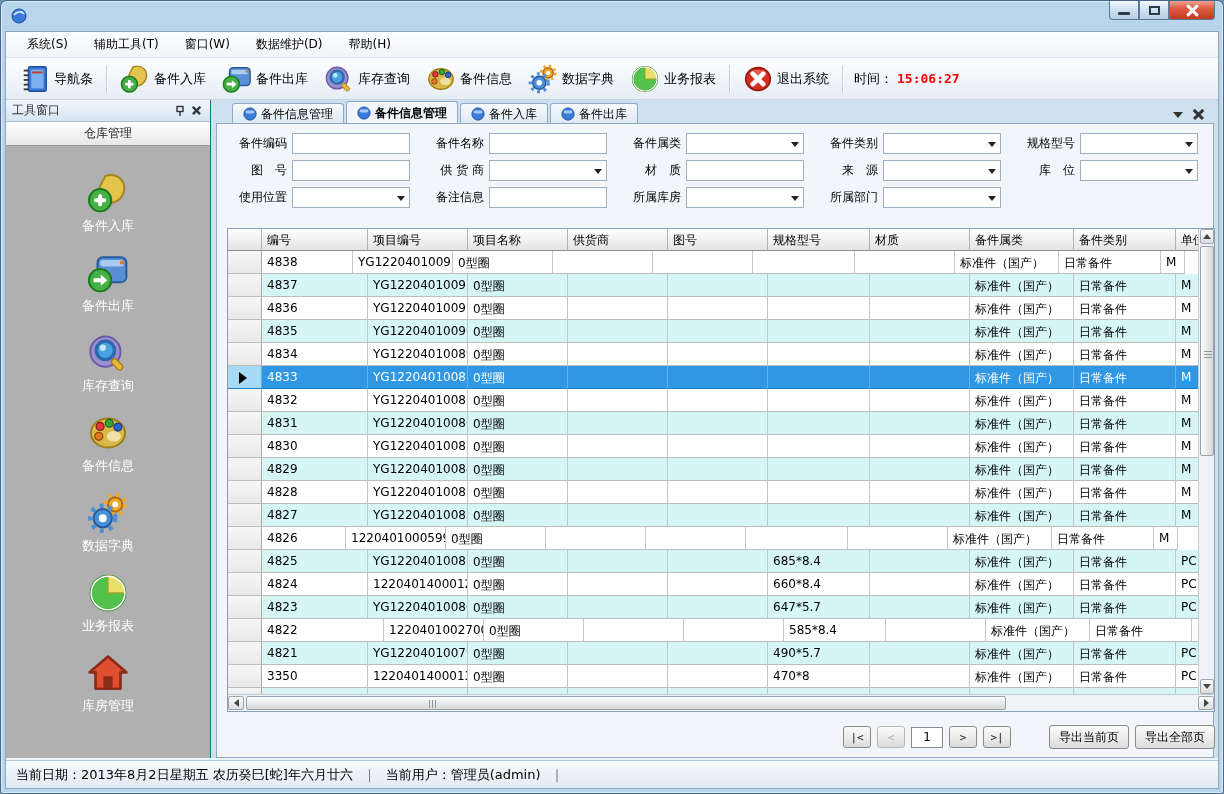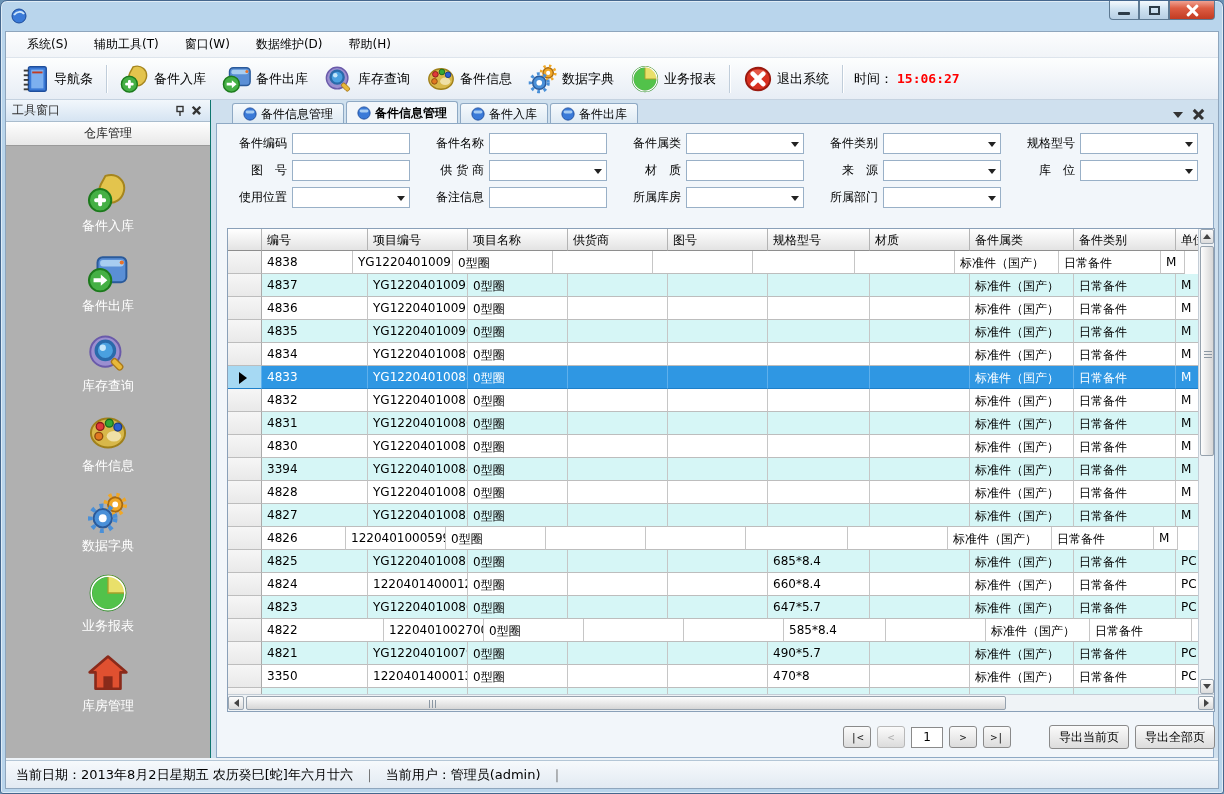--- a/index.html
+++ b/index.html
@@ -598,21 +598,21 @@
                     <div class="t-cell" style="width: 100px;"></div>
                     <div class="t-cell" style="width: 100px;"></div>
                     <div class="t-cell" style="width: 102px;"></div>
                     <div class="t-cell" style="width: 100px;"></div>
                     <div class="t-cell" style="width: 104px;">标准件（国产）</div>
                     <div class="t-cell" style="width: 102px;">日常备件</div>
                     <div class="t-cell" style="width: 24px;">M</div>
                   </div>
                   <div class="t-row alt">
                     <div class="t-cell selector" style="width: 34px;"></div>
-                    <div class="t-cell" style="width: 106px;">3394</div>
+                    <div class="t-cell" style="width: 106px;">4829</div>
                     <div class="t-cell" style="width: 100px;">YG12204010084</div>
                     <div class="t-cell" style="width: 100px;">0型圈</div>
                     <div class="t-cell" style="width: 100px;"></div>
                     <div class="t-cell" style="width: 100px;"></div>
                     <div class="t-cell" style="width: 102px;"></div>
                     <div class="t-cell" style="width: 100px;"></div>
                     <div class="t-cell" style="width: 104px;">标准件（国产）</div>
                     <div class="t-cell" style="width: 102px;">日常备件</div>
                     <div class="t-cell" style="width: 24px;">M</div>
                   </div>

